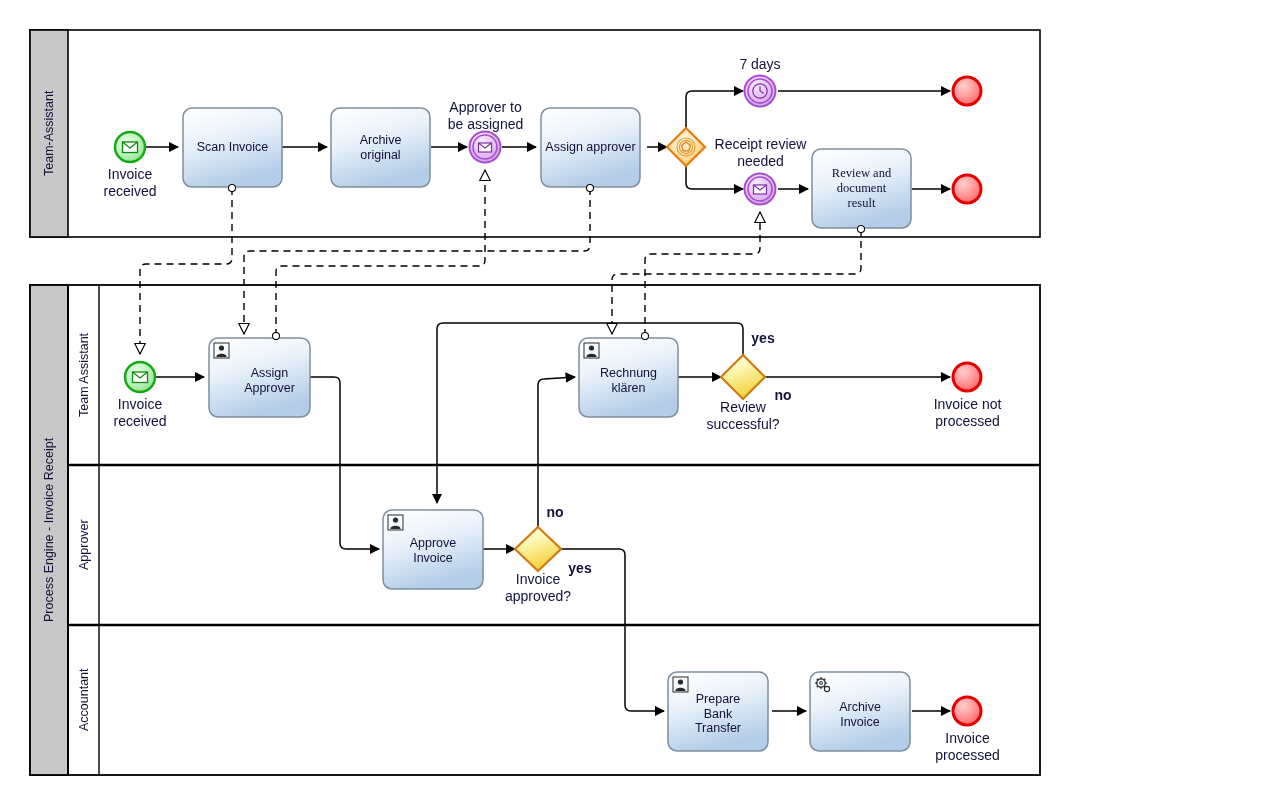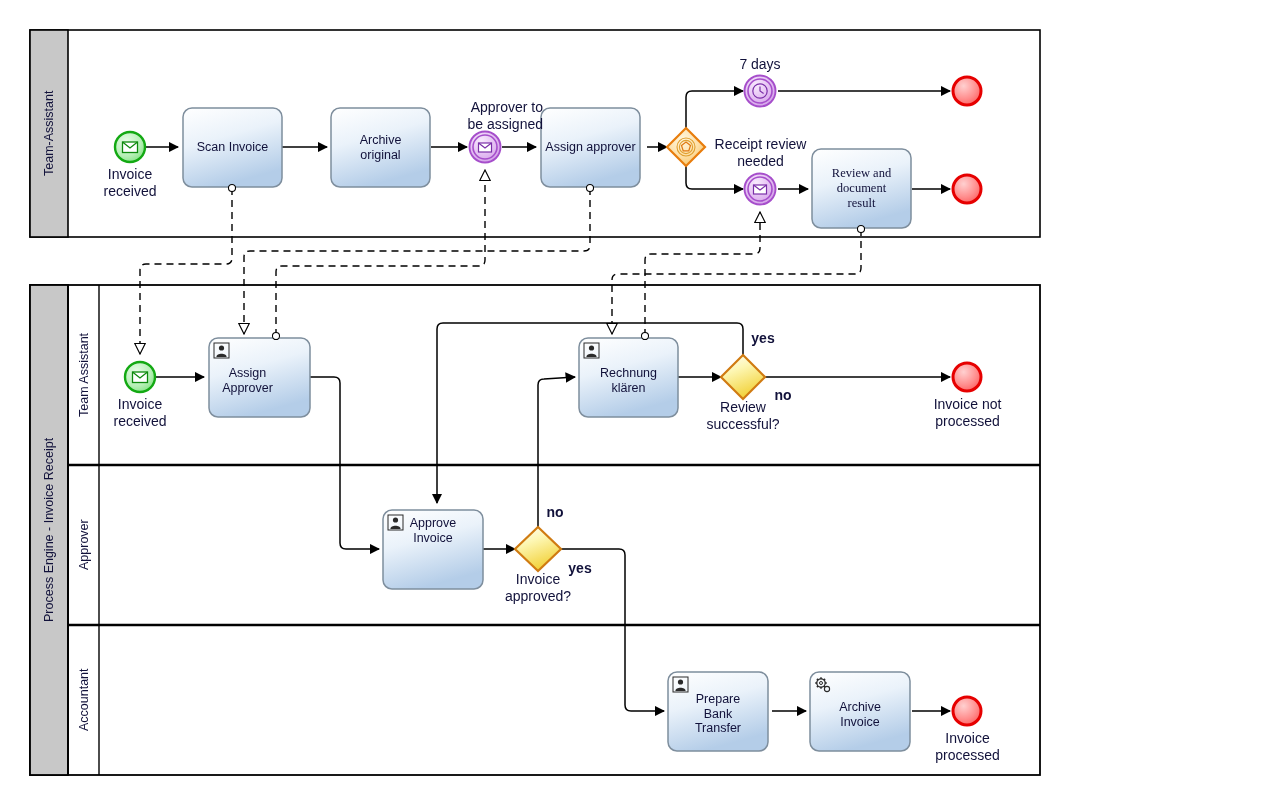--- a/index.html
+++ b/index.html
@@ -267,50 +267,50 @@
 <div class="pool-lbl" style="left:70px; top:625px; width:28px; height:150px; display:flex; align-items:center; justify-content:center;">Accountant</div>
 
 <div class="lbl ev-lbl" style="left:85px; top:166px; width:90px;">Invoice
 received</div>
 
 <div class="lbl task-lbl" style="left:183px; top:108px; width:99px; height:79px; display:flex; align-items:center; justify-content:center;border-radius:31px;">Scan Invoice</div>
 
 <div class="lbl task-lbl" style="left:331px; top:108px; width:99px; height:79px; display:flex; align-items:center; justify-content:center;">Archive
 original</div>
 
-<div class="lbl ev-lbl" style="left:428px; top:99px; width:115px;text-align:right;">Approver to
+<div class="lbl ev-lbl" style="left:428px; top:99px; width:115px;">Approver to
 be assigned</div>
 
 <div class="lbl task-lbl" style="left:541px; top:108px; width:99px; height:79px; display:flex; align-items:center; justify-content:center;">Assign approver</div>
 
 <div class="lbl ev-lbl" style="left:715px; top:56px; width:90px;">7 days</div>
 
 <div class="lbl ev-lbl" style="left:703px; top:136px; width:115px;">Receipt review
 needed</div>
 
 <div class="lbl task-lbl" style="left:812px; top:149px; width:99px; height:79px; display:flex; align-items:center; justify-content:center;font-family:Liberation Serif, serif;">Review and
 document
 result</div>
 
 <div class="lbl ev-lbl" style="left:95px; top:396px; width:90px;">Invoice
 received</div>
 
-<div class="lbl task-lbl" style="left:197px; top:345px; width:101px; height:72px; display:flex; align-items:center; justify-content:center;">Assign
+<div class="lbl task-lbl" style="left:219px; top:345px; width:101px; height:72px; display:flex; align-items:center; justify-content:center;">Assign
 Approver</div>
 
 <div class="lbl task-lbl" style="left:579px; top:345px; width:99px; height:72px; display:flex; align-items:center; justify-content:center;">Rechnung
 klären</div>
 
 <div class="lbl ev-lbl" style="left:688px; top:399px; width:110px;">Review
 successful?</div>
 
 <div class="lbl ev-lbl" style="left:920px; top:396px; width:95px;">Invoice not
 processed</div>
 
-<div class="lbl task-lbl" style="left:383px; top:495px; width:100px; height:72px; display:flex; align-items:center; justify-content:center;">Approve
+<div class="lbl task-lbl" style="left:383px; top:515px; width:100px; height:72px; display:flex; align-items:center; justify-content:center;">Approve
 Invoice</div>
 
 <div class="lbl ev-lbl" style="left:483px; top:571px; width:110px;">Invoice
 approved?</div>
 
 <div class="lbl task-lbl" style="left:668px; top:678px; width:100px; height:72px; display:flex; align-items:center; justify-content:center;">Prepare
 Bank
 Transfer</div>
 
 <div class="lbl task-lbl" style="left:810px; top:679px; width:100px; height:72px; display:flex; align-items:center; justify-content:center;">Archive

